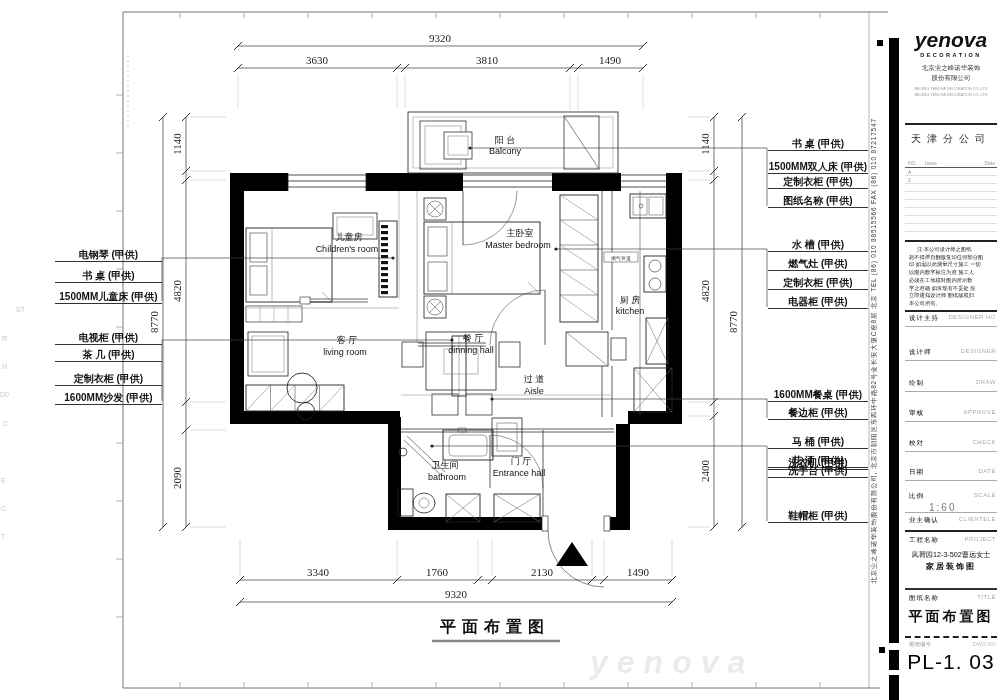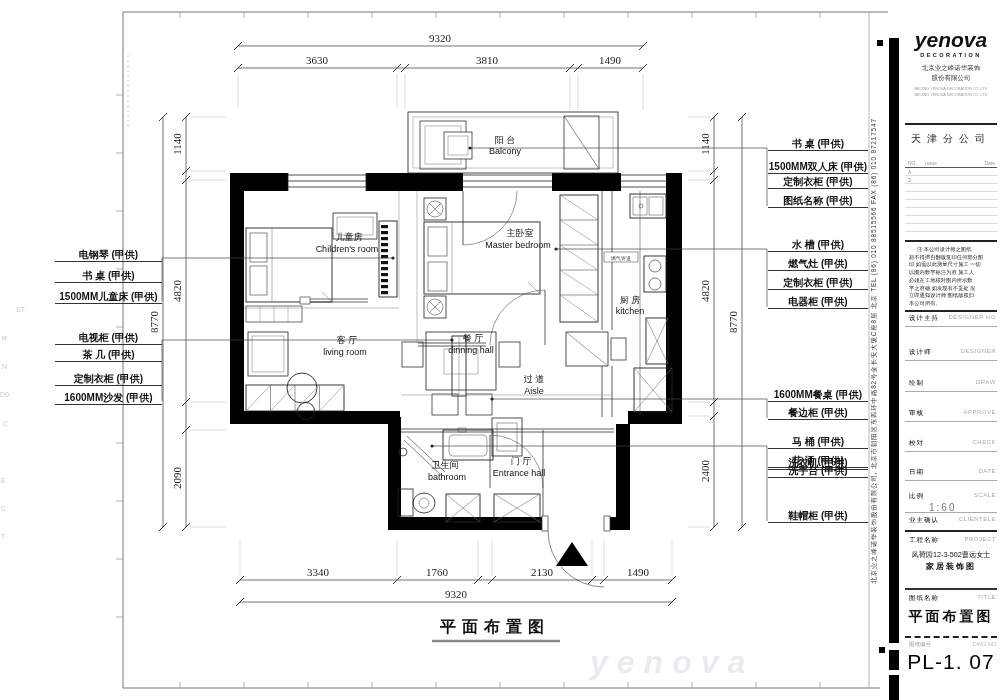--- a/index.html
+++ b/index.html
@@ -390,16 +390,16 @@
     <div class="abs" style="left:0;top:561px;width:92px;text-align:center;font-size:8px;font-weight:bold;color:#111;letter-spacing:2px;">家居装饰图</div>
 
     <div class="abs" style="left:0;top:588px;width:92px;height:1.5px;background:#333;"></div>
     <span class="abs fld-cn" style="left:4px;top:594px">图纸名称</span>
     <span class="abs fld-en" style="right:2px;top:594px">TITLE</span>
     <div class="abs" style="left:0;top:608px;width:92px;text-align:center;font-size:14px;font-weight:bold;color:#111;letter-spacing:3px;">平面布置图</div>
 
     <div class="abs" style="left:0;top:636px;width:92px;border-top:2px dashed #222;"></div>
     <span class="abs" style="left:4px;top:641px;font-size:5.5px;color:#999;">图纸编号</span>
     <span class="abs" style="right:2px;top:641px;font-size:5.5px;color:#bbb;">DWG.NO</span>
-    <div class="abs" style="left:0;top:650px;width:92px;text-align:center;font-size:21px;color:#000;letter-spacing:1px;">PL-1. 07</div>
+    <div class="abs" style="left:0;top:650px;width:92px;text-align:center;font-size:21px;color:#000;letter-spacing:1px;">PL-1. 03</div>
   </div>
 
 </div>
 
 </body></html>

